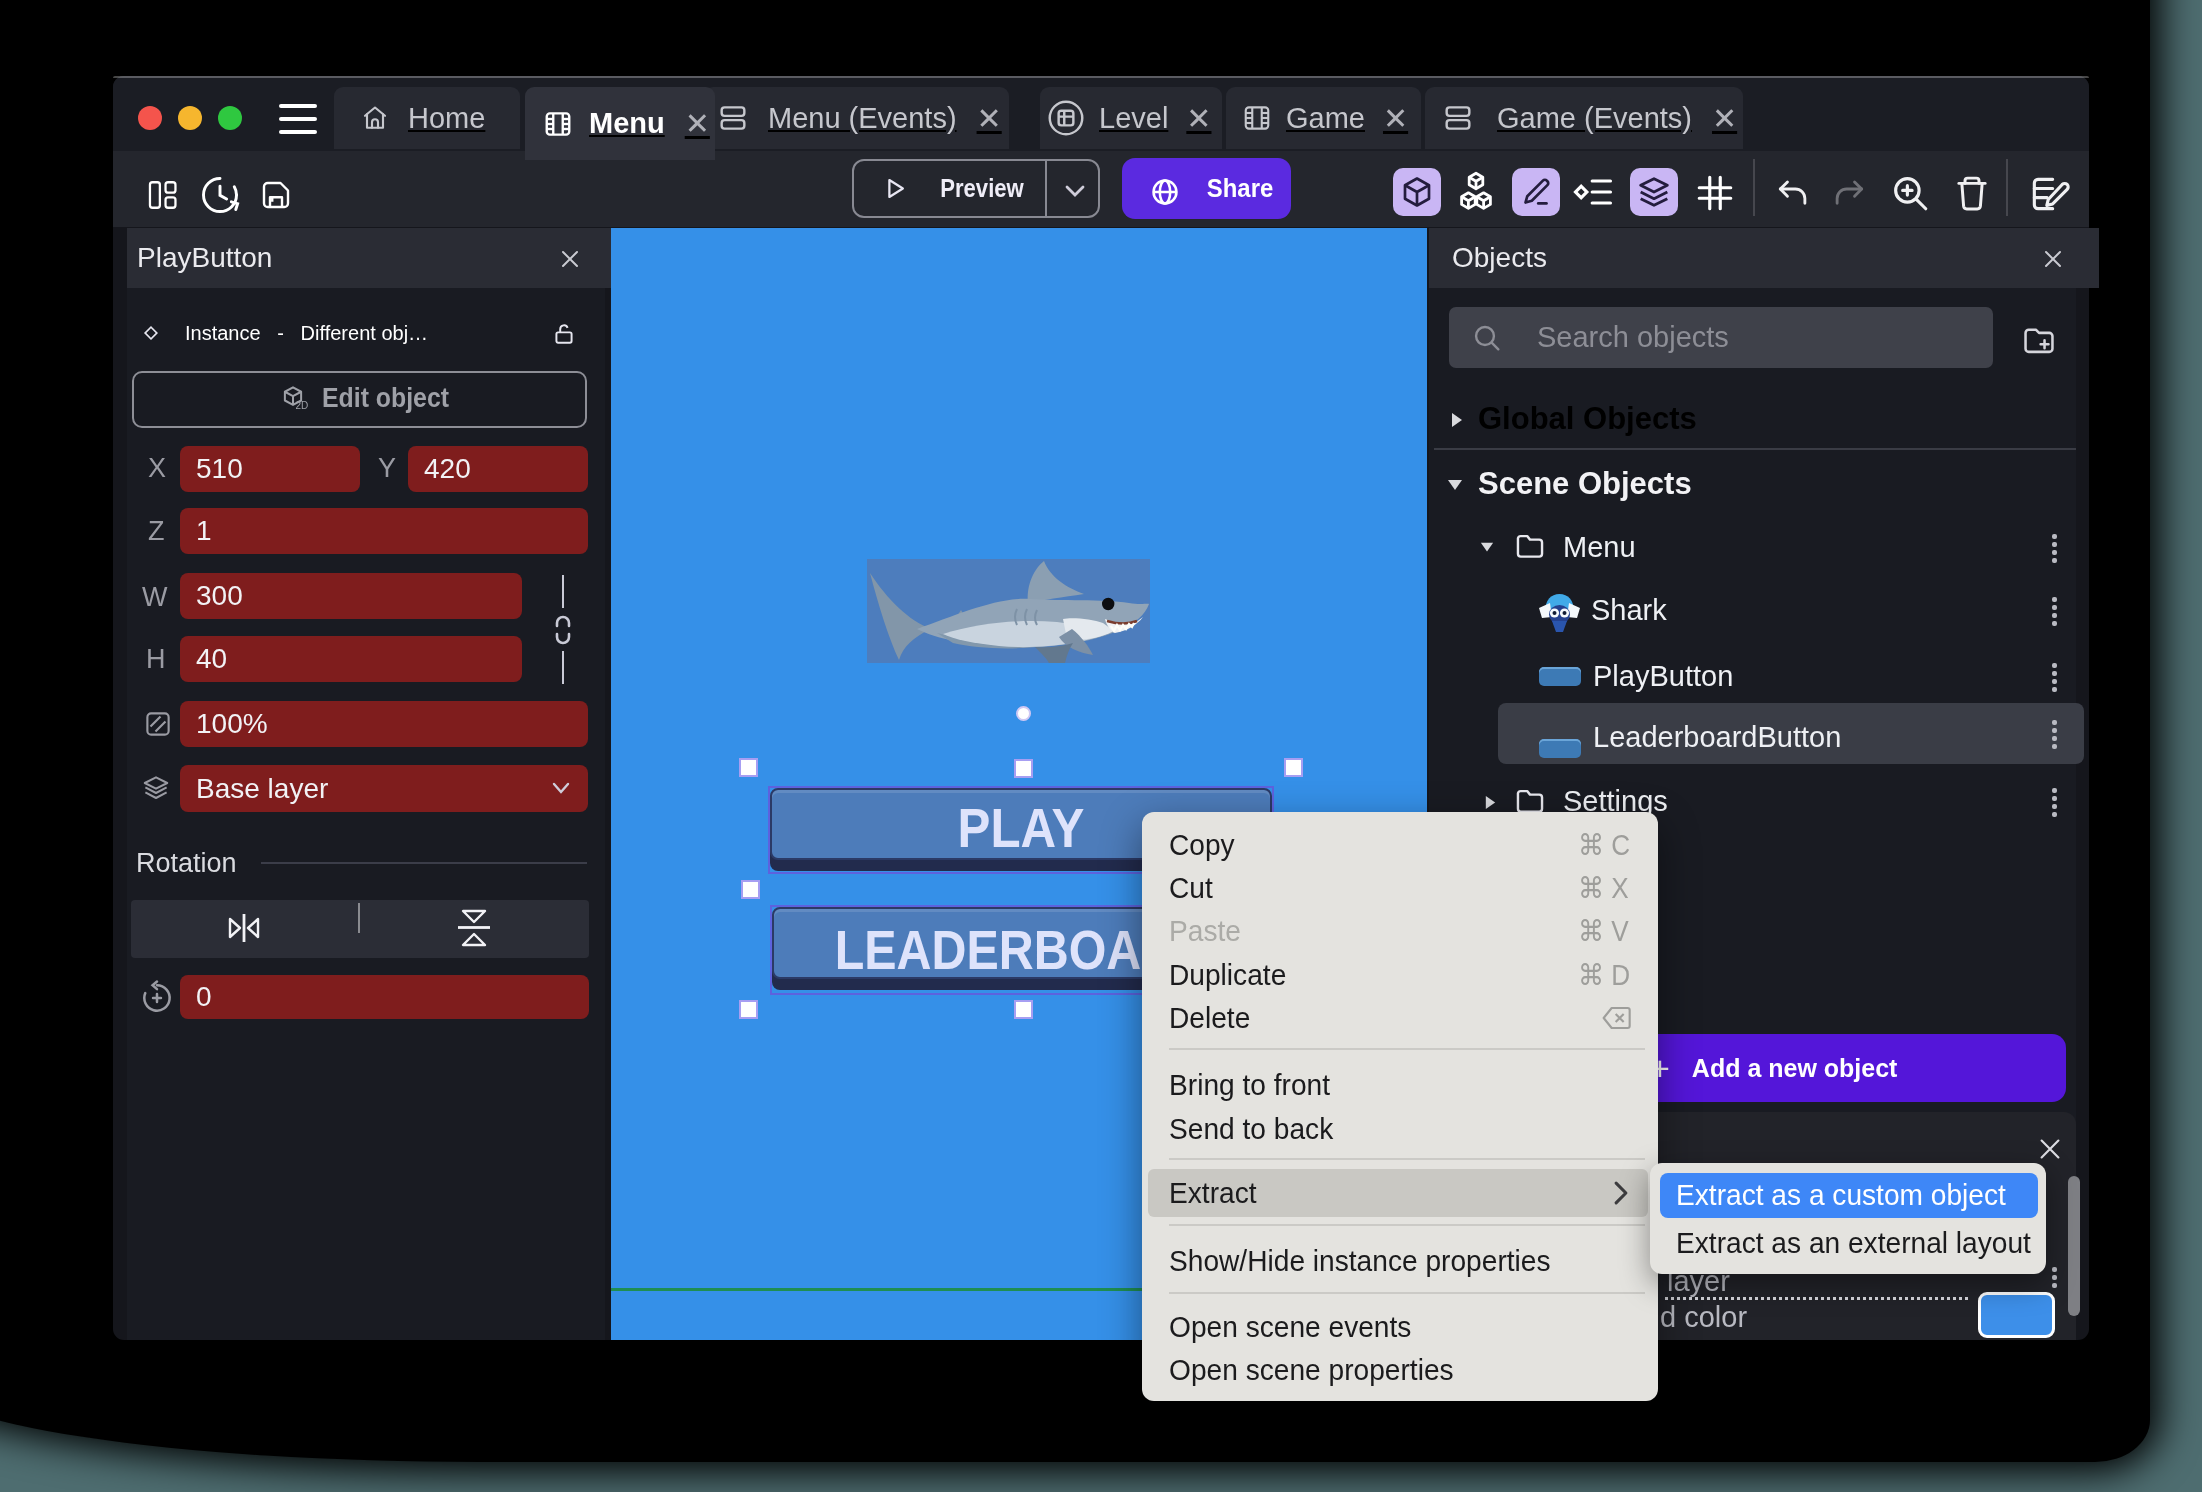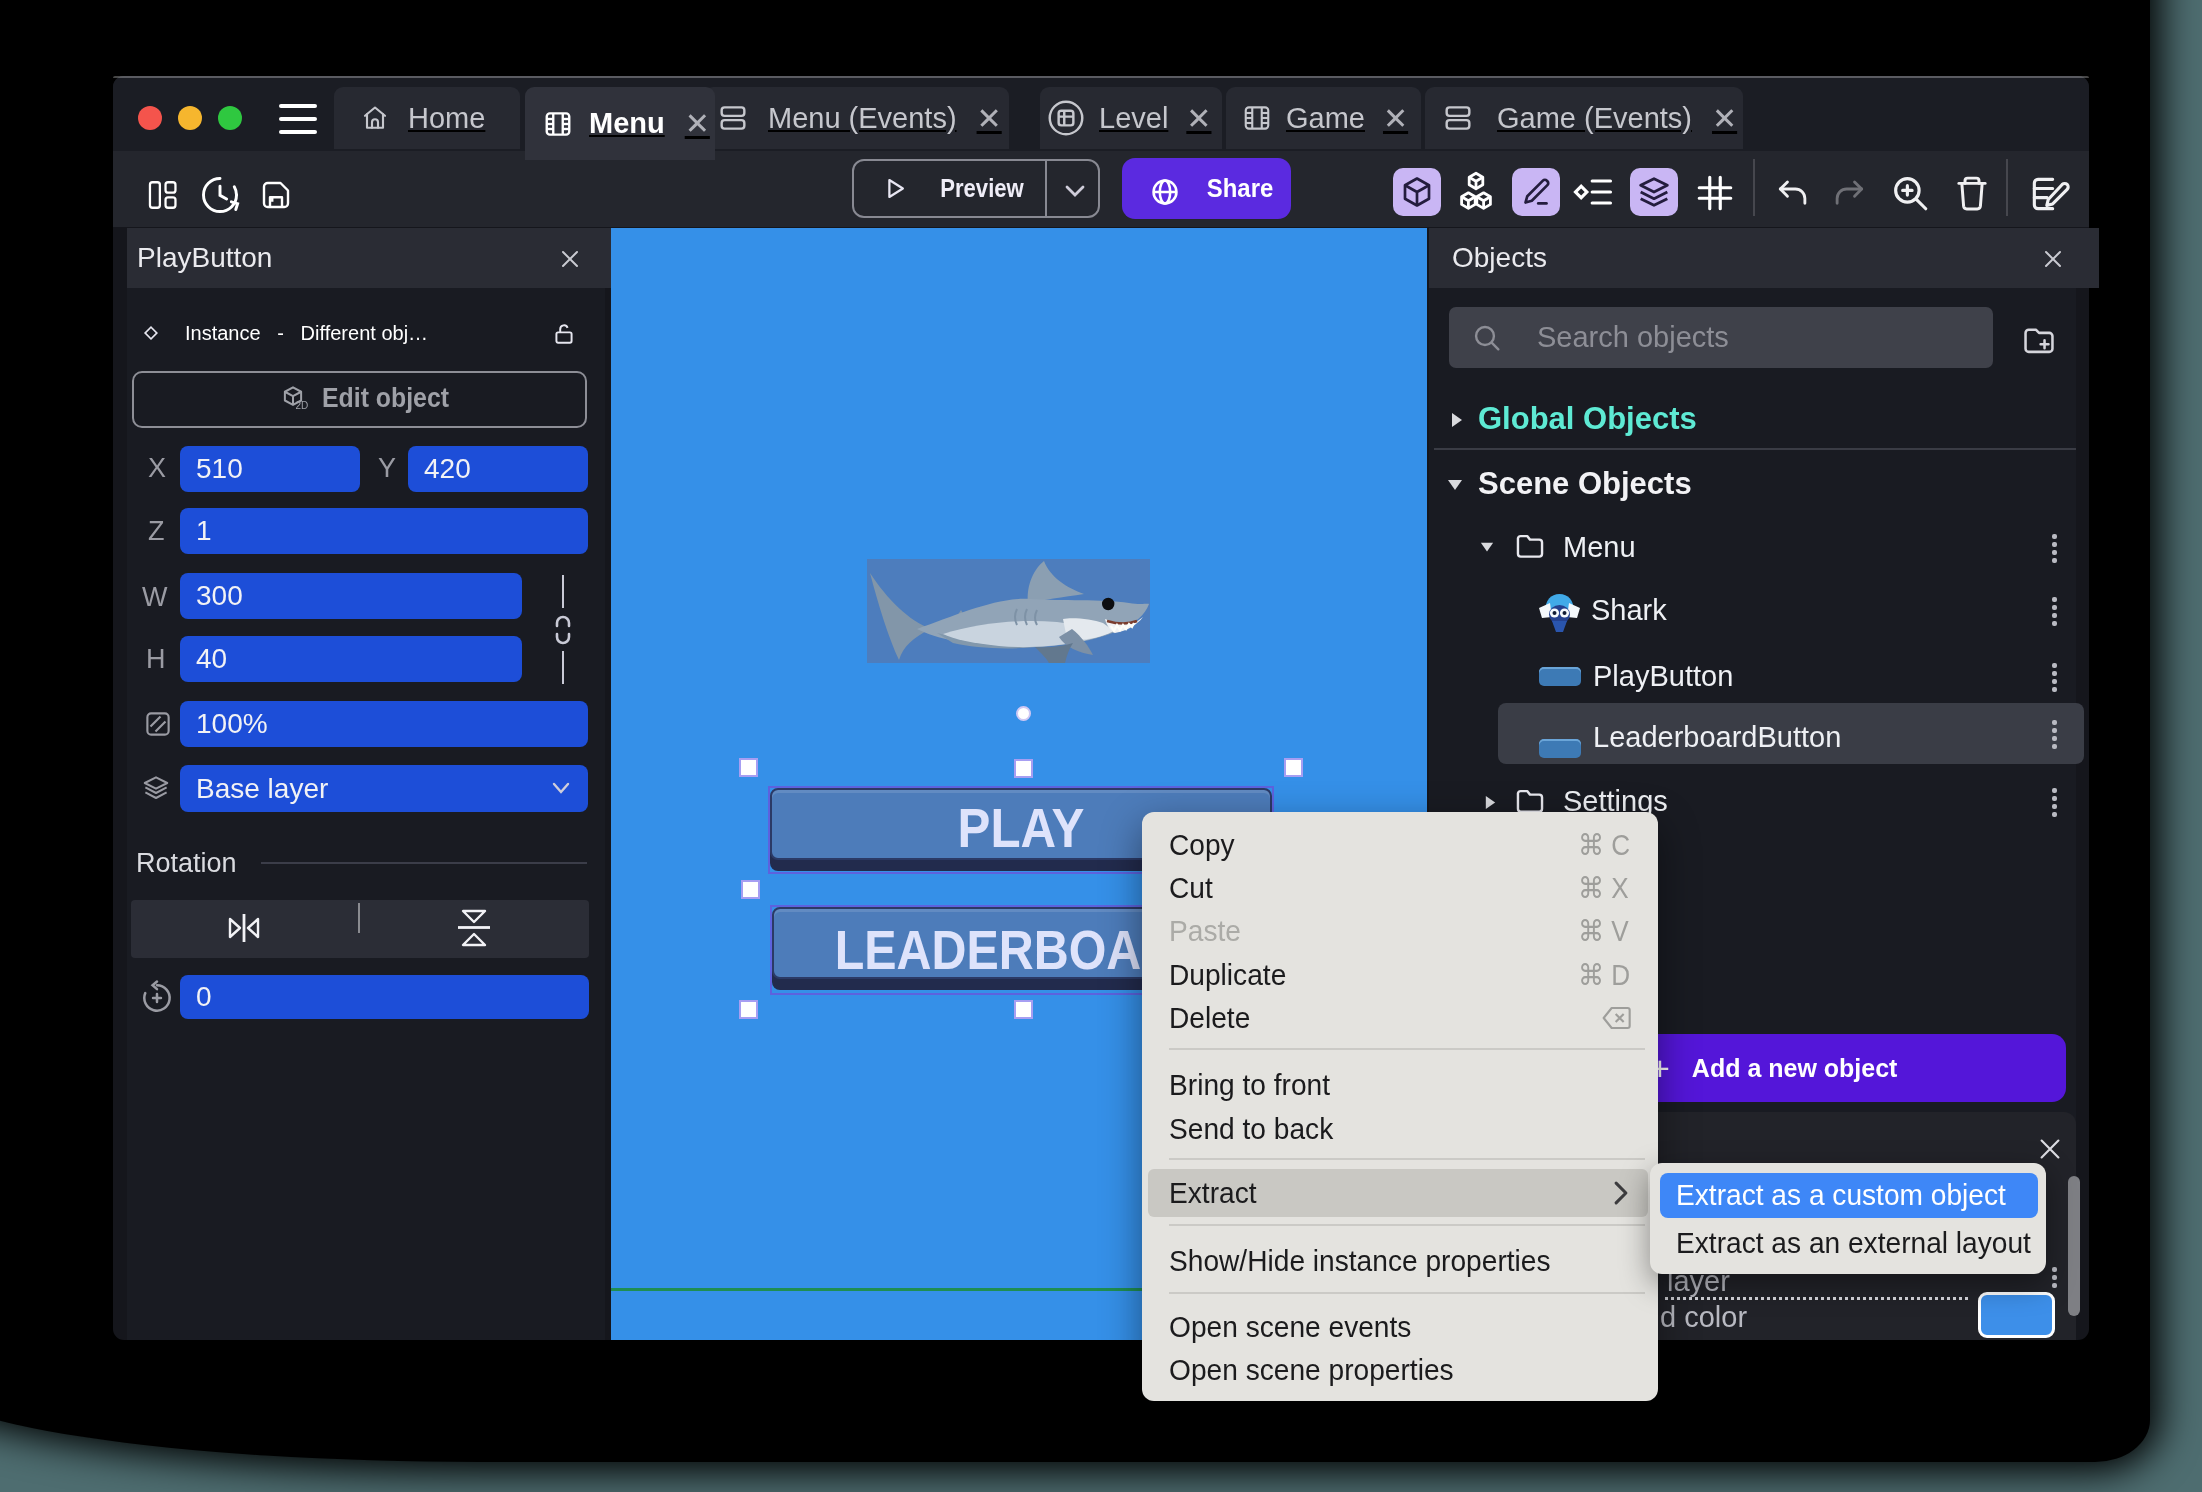--- a/index.html
+++ b/index.html
@@ -10,21 +10,21 @@
 .win{position:absolute;left:113px;top:76px;width:1976px;height:1264px;background:#15161c;border-radius:11px;overflow:hidden;}
 .tabrow{position:absolute;left:113px;top:76px;width:1976px;height:75px;background:#1b1d24;border-radius:11px 11px 0 0;}
 .toolbar{position:absolute;left:113px;top:151px;width:1976px;height:76px;background:#24262d;}
 .tl{position:absolute;width:24px;height:24px;border-radius:50%;top:106px;}
 .tab{position:absolute;top:87px;height:62px;background:#272931;border-radius:9px 9px 0 0;display:flex;align-items:center;text-decoration:underline;}
 .tabtx{font-size:29px;color:#c6c7cd;}
 .tabx{font-size:30px;color:#b0b1b8;font-weight:400;}
 .panel{position:absolute;background:#191b22;}
 .phead{position:absolute;background:#2a2c34;display:flex;align-items:center;}
 .pheadtx{font-size:28px;color:#eaeaee;font-weight:500;}
-.field{position:absolute;background:#1d4ed8;border-radius:8px;display:flex;align-items:center;padding-left:16px;font-size:28px;color:#f2f2f5;box-sizing:border-box;}
+.field{position:absolute;background:#7f1d1d;border-radius:8px;display:flex;align-items:center;padding-left:16px;font-size:28px;color:#f2f2f5;box-sizing:border-box;}
 .lbl{position:absolute;display:flex;align-items:center;font-size:27px;color:#9a9ba3;}
 .mitem{position:absolute;display:flex;align-items:center;font-size:29px;color:#1b1b1d;transform:scaleX(0.97);transform-origin:left center;}
 .msc{position:absolute;display:flex;align-items:center;font-size:29px;color:#9e9e9b;transform:scaleX(0.9);transform-origin:left center;}
 .msep{position:absolute;left:1169px;width:476px;height:2px;background:#cbcac6;}
 .objtx{font-size:29px;color:#eef0f4;}
 .kebab{position:absolute;width:6px;color:#b9bac2;}
 .kdot{width:5px;height:5px;border-radius:2px;background:#b9bac2;margin:3px 0;}
 .handle{position:absolute;width:19px;height:19px;background:#fff;border:2px solid #a79ef2;box-sizing:border-box;}
 </style>
 </head>
@@ -315,21 +315,21 @@
     <path d="M15.5 15.5 20.5 20.5"></path>
   </svg>
 <div class="row" style="left:1537px;top:307px;height:61px;font-size:29px;color:#8d8e96">Search objects</div>
 <svg class="a" style="left:2020px;top:321px" width="38" height="38" viewBox="0 0 24 24" fill="none" stroke="#d5d5dc" stroke-width="1.6" stroke-linecap="round" stroke-linejoin="round">
     <path d="M3.5 7.5v10a2 2 0 0 0 2 2h13a2 2 0 0 0 2-2v-8a2 2 0 0 0-2-2h-6.5l-2-2H5.5a2 2 0 0 0-2 2z"></path>
     <path d="M15.5 12.2v5M13 14.7h5"></path>
   </svg>
 <svg class="a" style="left:1449px;top:411px" width="16" height="18" viewBox="0 0 16 18" fill="#d9dade">
     <path d="M3 2l10 7-10 7z"></path>
   </svg>
-<div class="row" style="left:1478px;top:399px;height:40px;font-size:31px;font-weight:bold;color:#5eead4">Global Objects</div>
+<div class="row" style="left:1478px;top:399px;height:40px;font-size:31px;font-weight:bold;color:#000000">Global Objects</div>
 <div class="a" style="left:1434px;top:448px;width:642px;height:2px;background:#3a3c45"></div>
 <svg class="a" style="left:1446px;top:477px" width="18" height="16" viewBox="0 0 18 16" fill="#d9dade">
     <path d="M2 3h14L9 13z"></path>
   </svg>
 <div class="row" style="left:1478px;top:464px;height:40px;font-size:31px;font-weight:bold;color:#f2f2f5">Scene Objects</div>
 <svg class="a" style="left:1479px;top:540px" width="16" height="14" viewBox="0 0 18 16" fill="#d9dade">
     <path d="M2 3h14L9 13z"></path>
   </svg>
 <svg class="a" style="left:1512px;top:529px" width="36" height="34" viewBox="0 0 24 24" fill="none" stroke="#e8e8ee" stroke-width="1.7" stroke-linecap="round" stroke-linejoin="round">
     <path d="M3.5 6.5v11a2 2 0 0 0 2 2h13a2 2 0 0 0 2-2v-8a2 2 0 0 0-2-2h-6.5l-2-2.5H5.5a2 2 0 0 0-2 1.5z"></path>

